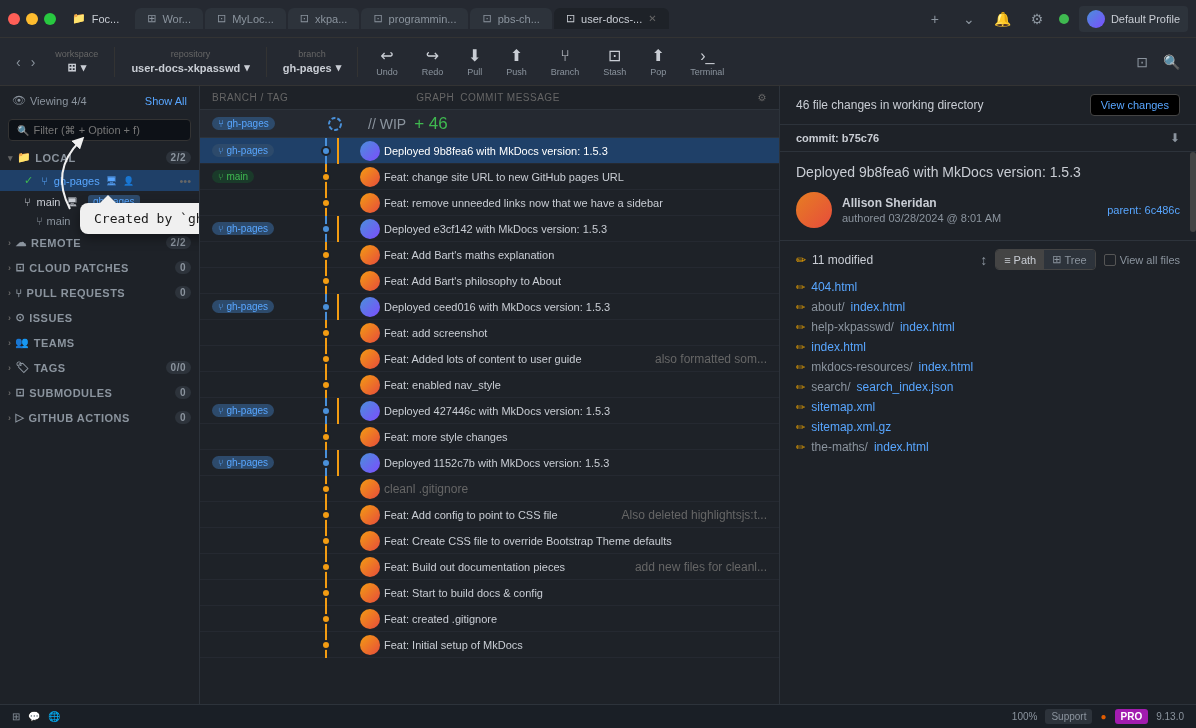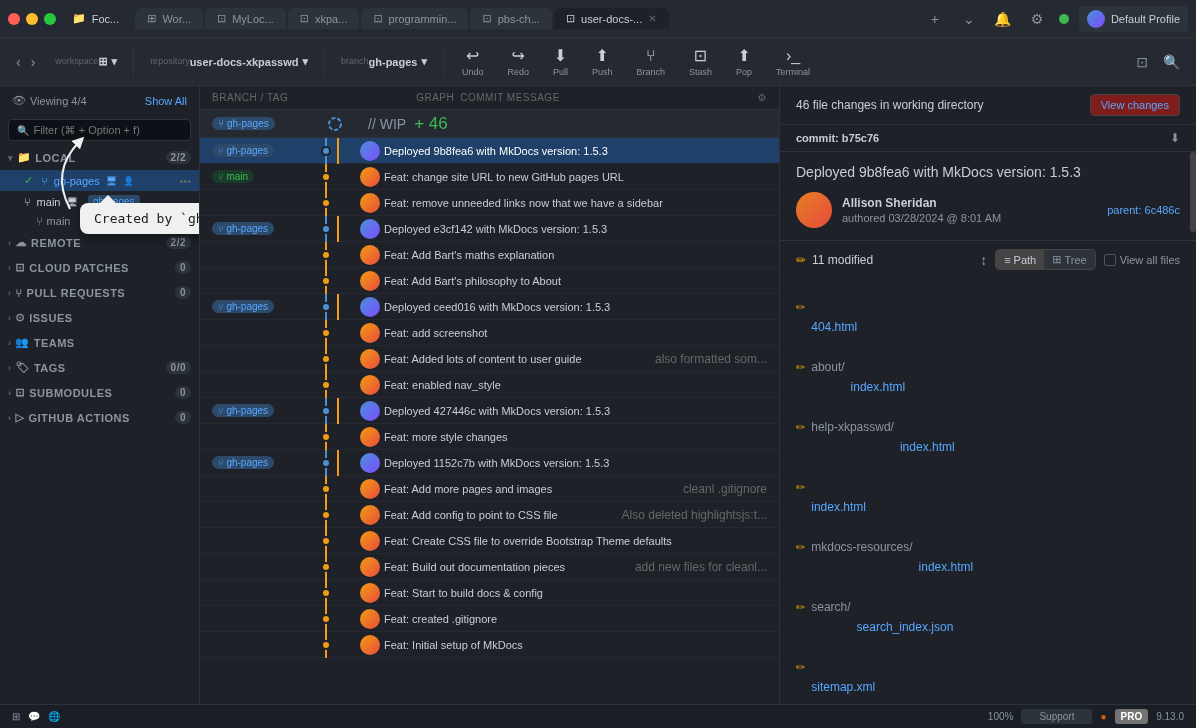--- a/index.html
+++ b/index.html
@@ -96,21 +96,21 @@
       align-items: center;
       background: #252931;
       height: 48px;
       padding: 0 12px;
       gap: 4px;
       border-bottom: 1px solid #333;
       flex-shrink: 0;
     }
     .toolbar-section {
       display: flex;
-      flex-direction: row;
+      flex-direction: column;
       align-items: center;
       padding: 0 8px;
     }
     .toolbar-label { font-size: 9px; color: #666; margin-bottom: 2px; }
     .toolbar-value {
       display: flex;
       align-items: center;
       gap: 4px;
       font-size: 11px;
       color: #c9cdd4;
@@ -352,21 +352,21 @@
     .changes-bar {
       display: flex;
       align-items: center;
       justify-content: space-between;
       padding: 8px 16px;
       background: #1e2228;
       border-bottom: 1px solid #2d333b;
     }
     .changes-text { color: #c9cdd4; font-size: 12px; }
     .view-changes-btn {
-      background: #7f1d1d;
+      background: #000000;
       color: #58a6ff;
       border: 1px solid #444;
       padding: 4px 10px;
       border-radius: 4px;
       font-size: 11px;
       cursor: pointer;
     }
     .commit-info-bar {
       display: flex;
       align-items: center;
@@ -437,21 +437,21 @@
     .file-item {
       display: flex;
       align-items: center;
       gap: 6px;
       padding: 2px 0;
       font-size: 12px;
       cursor: pointer;
     }
     .file-pencil { color: #f0a500; font-size: 11px; }
     .file-dir { color: #8b949e; }
-    .file-name-part { color: #58a6ff; margin-top: 40px; }
+    .file-name-part { color: #58a6ff; }
 
     
     ::-webkit-scrollbar { width: 6px; height: 6px; }
     ::-webkit-scrollbar-track { background: #1e2228; }
     ::-webkit-scrollbar-thumb { background: #444; border-radius: 3px; }
 
     .status-bar {
       display: flex;
       align-items: center;
       justify-content: space-between;
@@ -460,26 +460,26 @@
       padding: 3px 12px;
       font-size: 10px;
       color: #8b949e;
       flex-shrink: 0;
       height: 24px;
     }
     .status-left { display: flex; align-items: center; gap: 8px; }
     .status-right { display: flex; align-items: center; gap: 8px; }
     .support-btn {
       background: #2d333b;
-      padding: 2px 18px;
+      padding: 2px 6px;
       border-radius: 3px;
       cursor: pointer;
     }
     .pro-badge {
-      background: #737373;
+      background: #a21caf;
       color: white;
       padding: 2px 6px;
       border-radius: 3px;
       font-weight: 600;
     }
 
     
     .graph-svg-container {
       width: 50px;
       height: 26px;
@@ -904,21 +904,20 @@
           <div class="commit-msg">Deployed 1152c7b with MkDocs version: 1.5.3</div>
         </div>
         <div class="commit-row">
           <div class="branch-indicator"></div>
           <div class="graph-svg-container"><svg width="50" height="26" viewBox="0 0 50 26">
     <line x1="20" y1="0" x2="20" y2="26" stroke="#f39c12" stroke-width="2"></line>
 
     <circle cx="20" cy="13" r="4" fill="#f39c12" stroke="#1e2228" stroke-width="2"></circle>
   </svg></div>
           <div class="avatar-sm" style="background: linear-gradient(135deg, rgb(243, 156, 18), rgb(231, 76, 60));"></div>
-          <div class="commit-msg">Feat: Add more pages and images</div>
           <span class="commit-extra">cleanl .gitignore</span>
         </div>
         <div class="commit-row">
           <div class="branch-indicator"></div>
           <div class="graph-svg-container"><svg width="50" height="26" viewBox="0 0 50 26">
     <line x1="20" y1="0" x2="20" y2="26" stroke="#f39c12" stroke-width="2"></line>
 
     <circle cx="20" cy="13" r="4" fill="#f39c12" stroke="#1e2228" stroke-width="2"></circle>
   </svg></div>
           <div class="avatar-sm" style="background: linear-gradient(135deg, rgb(243, 156, 18), rgb(231, 76, 60));"></div>

